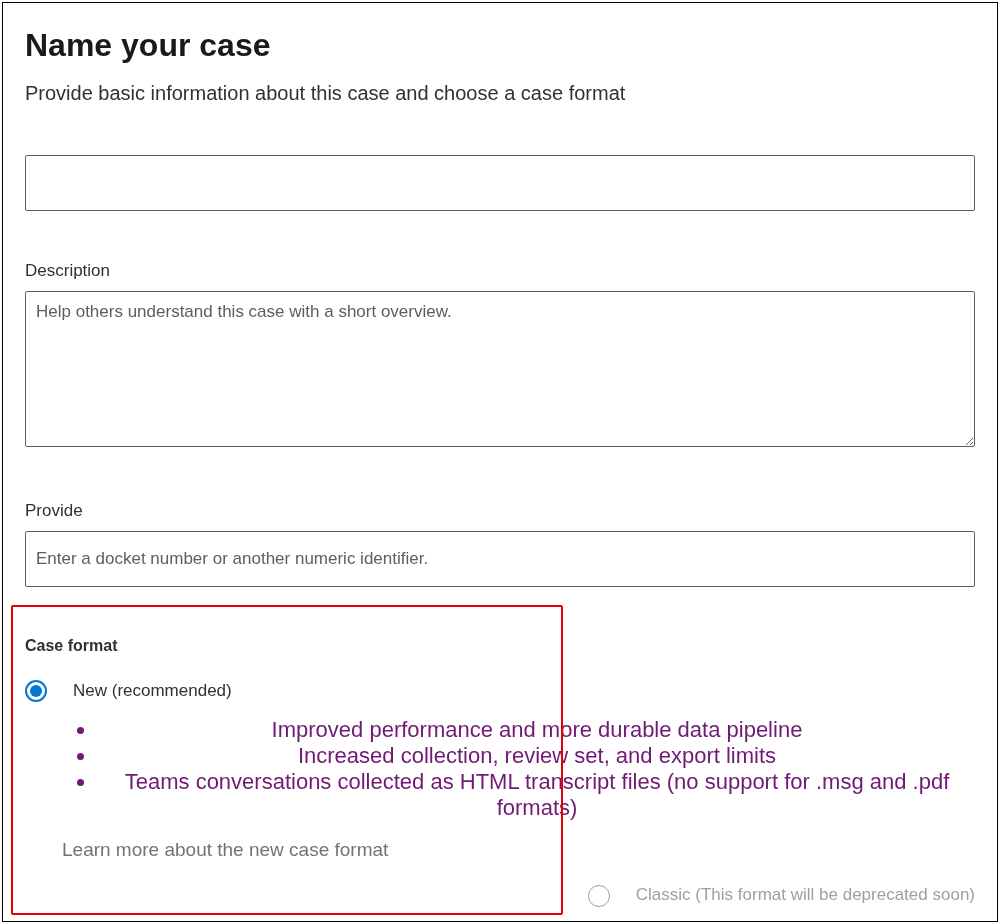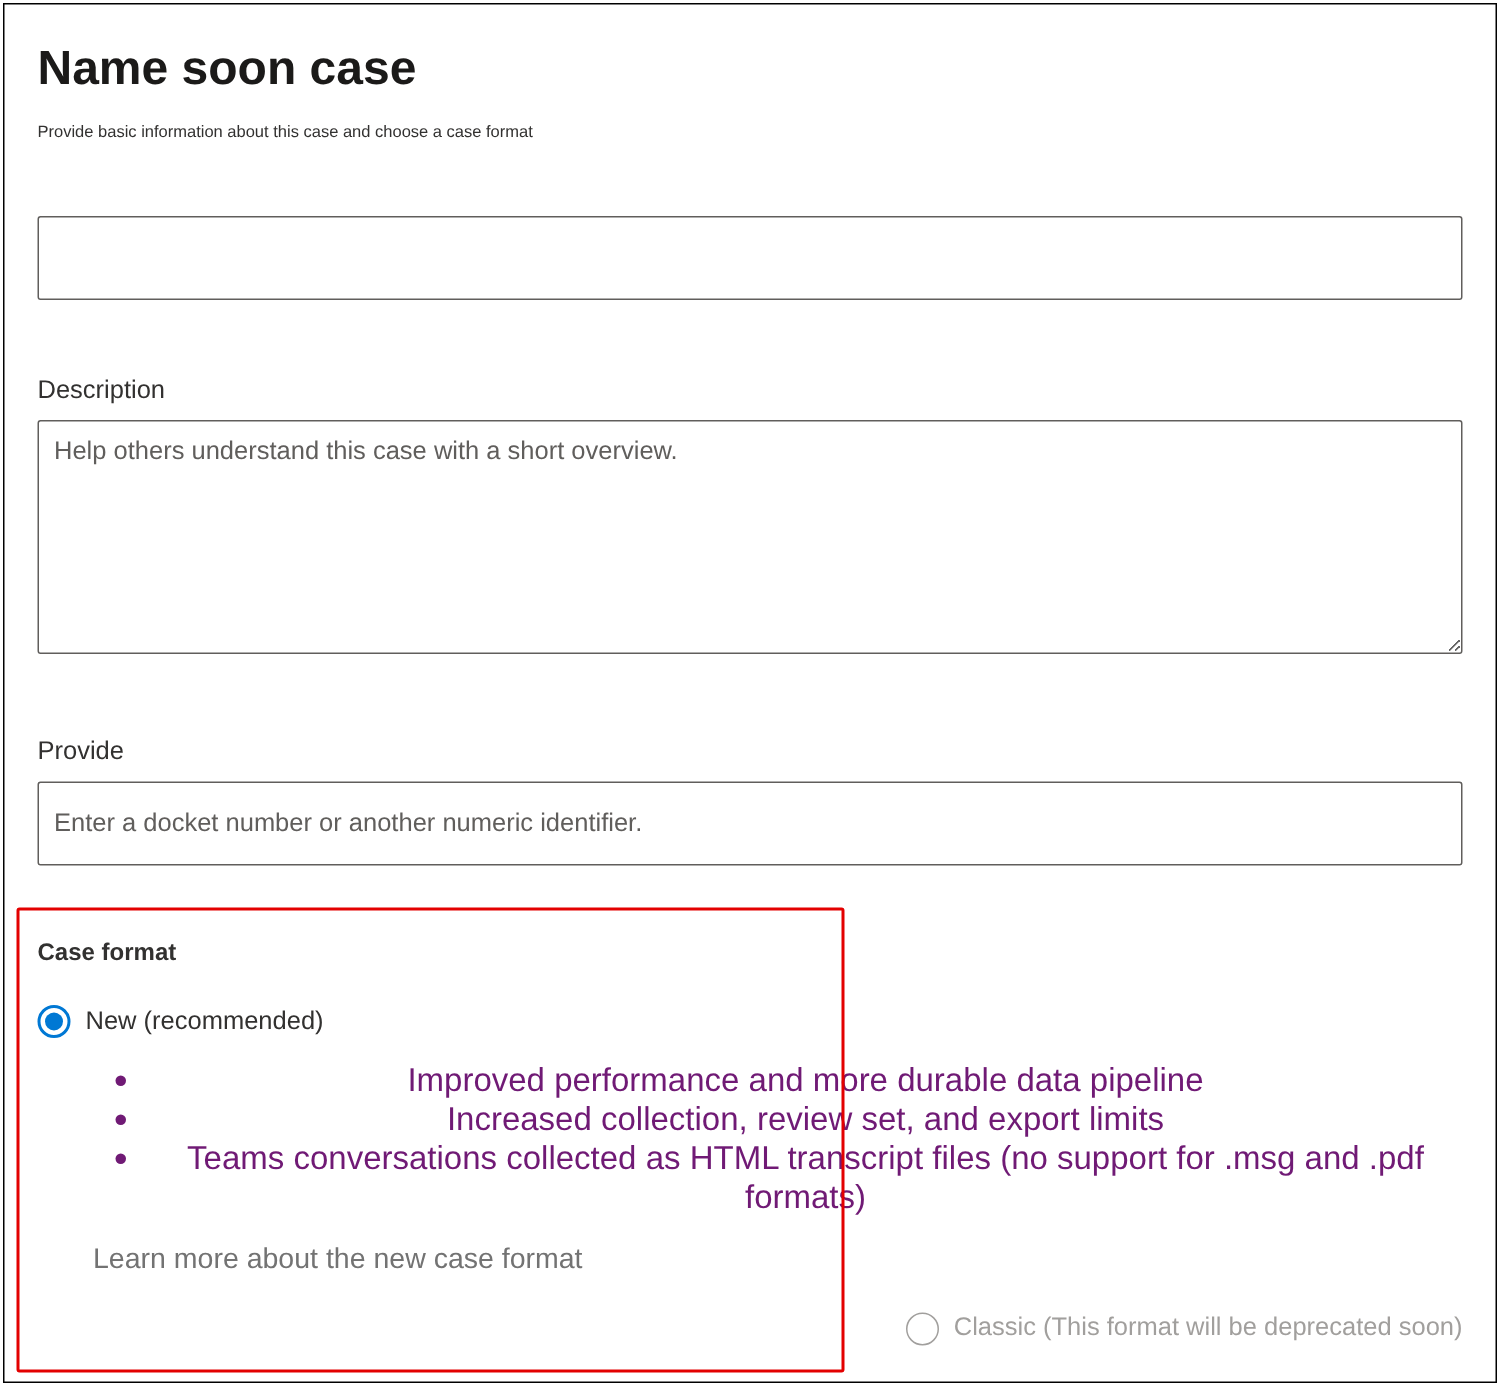--- a/index.html
+++ b/index.html
@@ -22,21 +22,21 @@
       padding: 24px 22px 0 22px;
       position: relative;
     }
     .page-title {
       font-size: 32px;
       font-weight: 700;
       color: #1b1a19;
       margin-bottom: 18px;
     }
     .page-subtitle {
-      font-size: 11px;
+      font-size: 20px;
       color: #323130;
       margin-bottom: 50px;
     }
     .form-group {
       margin-bottom: 50px;
     }
     .form-label {
       font-size: 17px;
       color: #323130;
       display: block;
@@ -91,20 +91,21 @@
       font-weight: 600;
       color: #323130;
       margin-bottom: 24px;
       display: block;
     }
     .radio-option {
       display: flex;
       align-items: flex-start;
       margin-bottom: 8px;
       cursor: pointer;
+      gap: 16px;
     }
     .radio-circle {
       width: 22px;
       height: 22px;
       border: 1px solid #323130;
       border-radius: 50%;
       margin-right: 10px;
       flex-shrink: 0;
       display: flex;
       align-items: center;
@@ -159,21 +160,21 @@
       display: flex;
       align-items: center;
       justify-content: flex-end;
     }
   </style>
 </head>
 <body>
 
 <div class="panel">
 
-  <h1 class="page-title">Name soon case</h1>
+  <h1 class="page-title">Name your case</h1>
   <p class="page-subtitle">Provide basic information about this case and choose a case format</p>
 
   <div class="form-group">
     <input type="text" class="text-input" value="" style="">
   </div>
 
   <div class="form-group">
     <label class="form-label">Description</label>
     <textarea class="textarea-input" placeholder="Help others understand this case with a short overview." style=""></textarea>
   </div>

